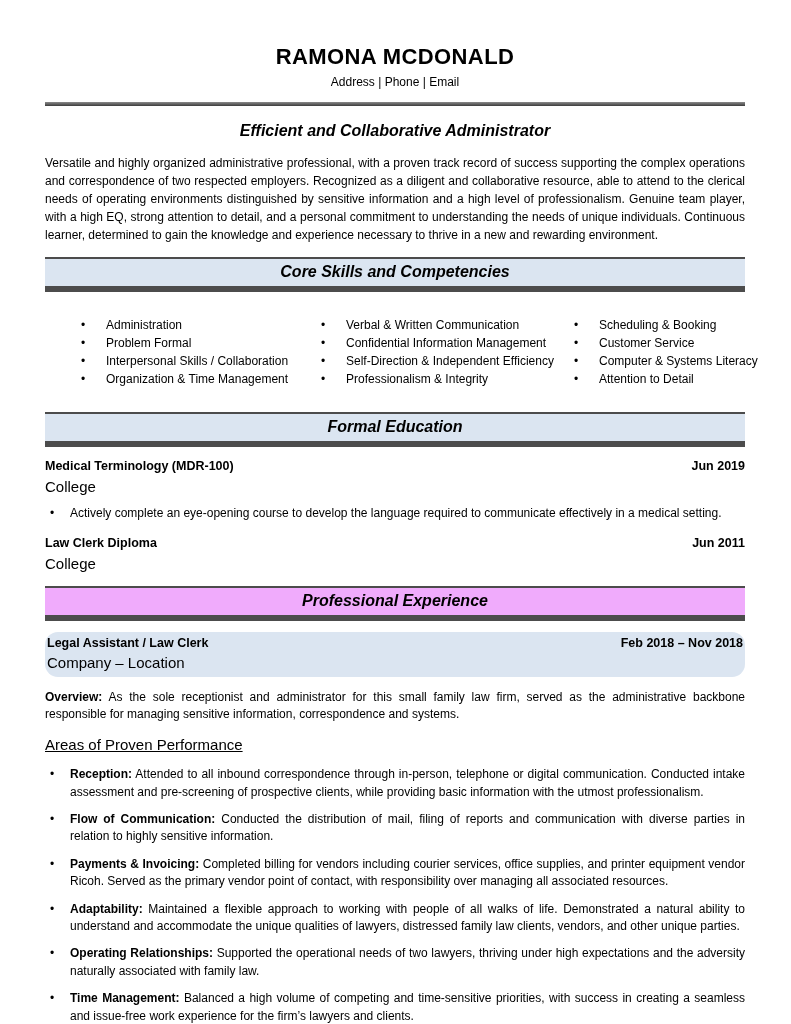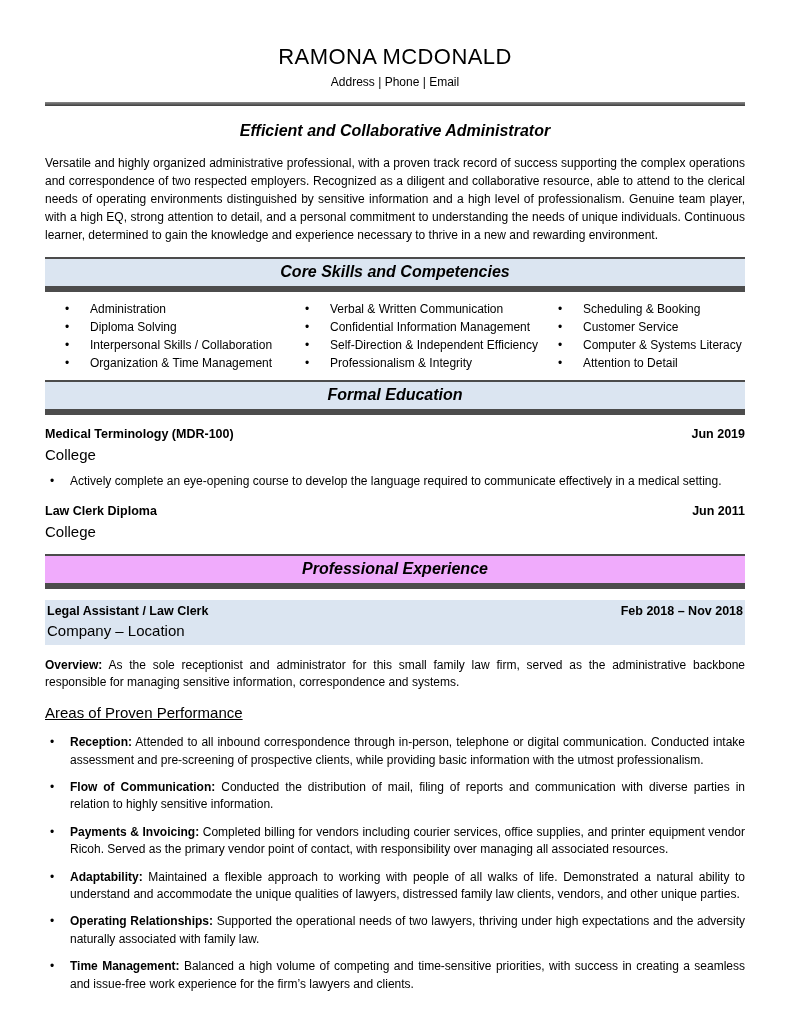--- a/index.html
+++ b/index.html
@@ -16,21 +16,21 @@
     overflow: hidden;
     background: #ffffff;
     color: #000000;
     font-family: "Liberation Sans", sans-serif;
     font-size: 12px;
     line-height: 1.5;
   }
   .name {
     margin: 0;
     font-size: 22px;
-    font-weight: normal;
+    font-weight: bold;
     text-align: center;
     letter-spacing: 0.4px;
     line-height: 1.15;
   }
   .contact {
     margin-top: 4px;
     font-size: 12px;
     text-align: center;
   }
   .rule {
@@ -60,21 +60,21 @@
     text-align: center;
     font-size: 16px;
     font-weight: bold;
     font-style: italic;
   }
   
   .skills {
     display: grid;
     grid-template-columns: 240px 253px 207px;
     padding: 8px 0 8px 0;
-    margin: 0;
+    margin: 16px;
   }
   ul.skill-col {
     list-style: none;
     margin: 0;
     padding: 0;
   }
   ul.skill-col li {
     position: relative;
     padding-left: 45px;
     line-height: 18px;
@@ -119,20 +119,21 @@
     position: absolute;
     left: 5px;
     top: 0;
   }
   .section-gap { height: 13px; }
   .job-band {
     margin-top: 11px;
     box-sizing: border-box;
     background: #dbe5f1;
     padding: 3px 2px 4px 2px;
+    border-radius: 13px;
   }
   .overview {
     margin: 12px 0 0 0;
     text-align: justify;
     line-height: 1.45;
   }
   .subhead {
     margin-top: 10px;
     font-size: 15px;
     text-decoration: underline;
@@ -153,21 +154,21 @@
 
   <p class="summary">Versatile and highly organized administrative professional, with a proven track record of success supporting the complex operations and correspondence of two respected employers. Recognized as a diligent and collaborative resource, able to attend to the clerical needs of operating environments distinguished by sensitive information and a high level of professionalism. Genuine team player, with a high EQ, strong attention to detail, and a personal commitment to understanding the needs of unique individuals. Continuous learner, determined to gain the knowledge and experience necessary to thrive in a new and rewarding environment.</p>
 
   <div class="bar" style="background: rgb(219, 229, 241); border-top-color: rgb(76, 76, 76); border-bottom-color: rgb(76, 76, 76);">
     <span>Core Skills and Competencies</span>
   </div>
 
   <div class="skills">
     <ul class="skill-col">
       <li>Administration</li>
-      <li>Diploma Solving</li>
+      <li>Problem Formal</li>
       <li>Interpersonal Skills / Collaboration</li>
       <li>Organization &amp; Time Management</li>
     </ul>
     <ul class="skill-col">
       <li>Verbal &amp; Written Communication</li>
       <li>Confidential Information Management</li>
       <li>Self-Direction &amp; Independent Efficiency</li>
       <li>Professionalism &amp; Integrity</li>
     </ul>
     <ul class="skill-col">

